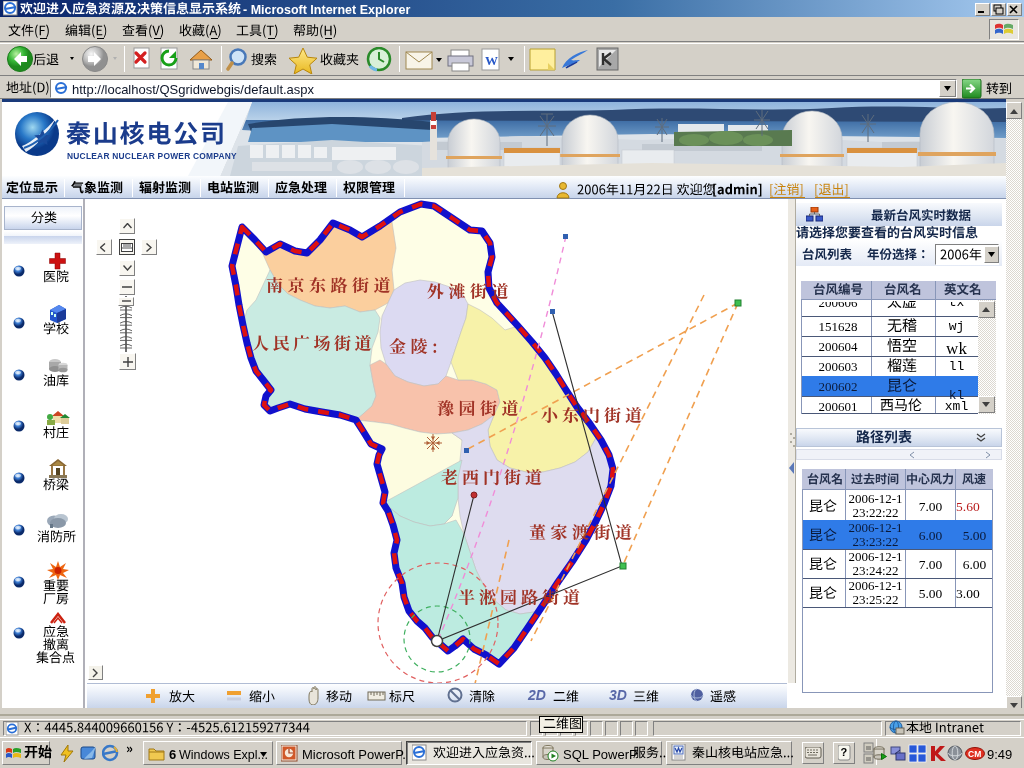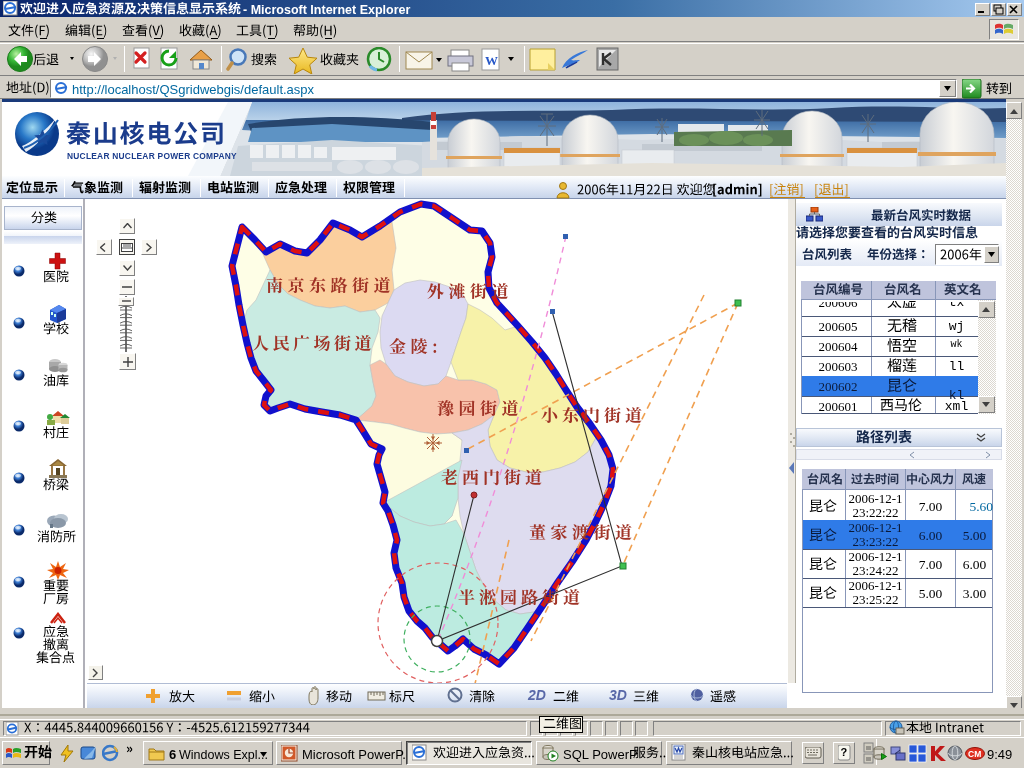--- a/index.html
+++ b/index.html
@@ -159,21 +159,21 @@
 <div class="abs" style="left:0;top:77px;width:1024px;height:22px;background:#d4d0c8;border-bottom:1px solid #808080"></div>
 <svg style="position:absolute;left:6px;top:81px;overflow:visible;" width="44" height="18">
     <path transform="translate(0 11.2)" d="M5.6 -9.7L5.6 -6.1L4.2 -5.6L4.5 -4.7L5.6 -5.1L5.6 -1C5.6 0.4 6 0.7 7.5 0.7C7.8 0.7 10.3 0.7 10.7 0.7C12.1 0.7 12.4 0.2 12.5 -1.6C12.3 -1.7 11.9 -1.8 11.7 -2C11.6 -0.5 11.4 -0.1 10.7 -0.1C10.2 -0.1 8 -0.1 7.5 -0.1C6.7 -0.1 6.5 -0.3 6.5 -1L6.5 -5.5L8.3 -6.3L8.3 -1.9L9.2 -1.9L9.2 -6.7L11 -7.4C11 -5.4 11 -3.9 10.9 -3.6C10.8 -3.3 10.7 -3.2 10.5 -3.2C10.4 -3.2 10 -3.2 9.6 -3.3C9.8 -3.1 9.8 -2.7 9.9 -2.4C10.2 -2.4 10.8 -2.4 11.1 -2.5C11.5 -2.6 11.7 -2.8 11.8 -3.4C11.9 -3.9 11.9 -5.8 11.9 -8.3L12 -8.5L11.3 -8.7L11.1 -8.6L10.9 -8.4L9.2 -7.7L9.2 -10.9L8.3 -10.9L8.3 -7.3L6.5 -6.6L6.5 -9.7L5.6 -9.7ZM0.4 -2L0.8 -1C2 -1.5 3.4 -2.2 4.8 -2.8L4.6 -3.7L3.1 -3.1L3.1 -6.9L4.7 -6.9L4.7 -7.8L3.1 -7.8L3.1 -10.8L2.2 -10.8L2.2 -7.8L0.5 -7.8L0.5 -6.9L2.2 -6.9L2.2 -2.7C1.5 -2.4 0.9 -2.2 0.4 -2ZM18.6 -8.1L18.6 -0.4L17.1 -0.4L17.1 0.6L25.5 0.6L25.5 -0.4L22.5 -0.4L22.5 -5.5L25.3 -5.5L25.3 -6.4L22.5 -6.4L22.5 -10.8L21.5 -10.8L21.5 -0.4L19.6 -0.4L19.6 -8.1L18.6 -8.1ZM13.4 -2.1L13.8 -1.2C15 -1.7 16.6 -2.3 18.1 -3L17.9 -3.8L16.3 -3.2L16.3 -6.9L18 -6.9L18 -7.8L16.3 -7.8L16.3 -10.8L15.4 -10.8L15.4 -7.8L13.6 -7.8L13.6 -6.9L15.4 -6.9L15.4 -2.8C14.6 -2.5 14 -2.3 13.4 -2.1ZM29.1 2.5L29.8 2.2C28.7 0.4 28.2 -1.8 28.2 -4C28.2 -6.2 28.7 -8.4 29.8 -10.3L29.1 -10.6C27.9 -8.7 27.2 -6.6 27.2 -4C27.2 -1.5 27.9 0.6 29.1 2.5ZM31.7 0L34.1 0C37 0 38.6 -1.8 38.6 -4.8C38.6 -7.8 37 -9.5 34.1 -9.5L31.7 -9.5L31.7 0ZM32.9 -1L32.9 -8.6L34 -8.6C36.2 -8.6 37.3 -7.2 37.3 -4.8C37.3 -2.4 36.2 -1 34 -1L32.9 -1ZM40.6 2.5C41.8 0.6 42.5 -1.5 42.5 -4C42.5 -6.6 41.8 -8.7 40.6 -10.6L39.9 -10.3C41 -8.4 41.6 -6.2 41.6 -4C41.6 -1.8 41 0.4 39.9 2.2L40.6 2.5Z" fill="#000"></path>
   </svg>
 <div class="abs sunken" style="left:50px;top:79px;width:907px;height:19px;background:#fff"></div>
 <svg class="abs" style="left:54px;top:81px" width="15" height="15">
 <rect x="0" y="0" width="14" height="14" fill="#fff"></rect>
 <circle cx="7" cy="7" r="5" fill="none" stroke="#2a6fd6" stroke-width="2"></circle>
 <path d="M2 8 L13 6" stroke="#2a6fd6" stroke-width="2" fill="none"></path>
   </svg>
-<div class="abs" style="left:72px;top:82px;font-size:13px;color:#0369a1;font-family:'Liberation Sans',sans-serif">http://localhost/QSgridwebgis/default.aspx</div>
+<div class="abs" style="left:72px;top:82px;font-size:13px;color:#0f172a;font-family:'Liberation Sans',sans-serif">http://localhost/QSgridwebgis/default.aspx</div>
 <div class="abs raised2 btn" style="left:939px;top:80px;width:17px;height:17px"></div>
 <svg class="abs" style="left:943px;top:86px" width="10" height="6">
     <path d="M1 0 l7 0 l-3.5 5 z" fill="#000"></path>
   </svg>
 <svg class="abs" style="left:962px;top:79px" width="20" height="20">
 <rect x="0" y="0" width="19" height="19" rx="2" fill="url(#gg)" stroke="#1a6a1a"></rect>
 <defs>
       <linearGradient id="gg" x1="0" y1="0" x2="0" y2="1">
         <stop offset="0" stop-color="#88d888"></stop>
         <stop offset="1" stop-color="#1e8a1e"></stop>
@@ -681,31 +681,31 @@
   </svg>
 <div class="abs" style="left:871px;top:281px;width:1px;height:133px;background:#8896b8"></div>
 <div class="abs" style="left:935px;top:281px;width:1px;height:133px;background:#8896b8"></div>
 <div class="abs" style="left:802px;top:316px;width:176px;height:1px;background:#4a5878"></div>
 <div class="abs" style="left:809px;top:295px;width:58px;text-align:center;font-size:13px;font-family:'Liberation Serif',serif;color:#000;clip-path:inset(7px 0 0 0);">200606</div>
 <svg style="position:absolute;left:887px;top:294px;overflow:visible;clip-path:inset(7px 0 0 0);" width="31" height="21">
     <path transform="translate(0 12.9)" d="M5.8 -2.2C6.8 -1.3 8.1 0 8.7 0.9L9.7 0.1C9.1 -0.8 7.8 -2 6.7 -2.8L5.8 -2.2ZM6.8 -12.6C6.8 -11.4 6.8 -10.1 6.6 -8.6L0.9 -8.6L0.9 -7.5L6.5 -7.5C5.9 -4.5 4.5 -1.4 0.5 0.3C0.9 0.5 1.2 0.9 1.4 1.2C5.4 -0.6 6.9 -3.8 7.5 -6.9C8.7 -3.2 10.6 -0.2 13.7 1.2C13.9 0.9 14.3 0.4 14.5 0.2C11.5 -1.1 9.6 -4 8.5 -7.5L14.2 -7.5L14.2 -8.6L7.8 -8.6C8 -10 8 -11.4 8 -12.6L6.8 -12.6ZM18.6 -3.4C19 -2.6 19.5 -1.4 19.7 -0.7L20.7 -1.1C20.5 -1.8 20 -2.9 19.5 -3.7L18.6 -3.4ZM27 -3.8C26.6 -3 26 -1.8 25.5 -1.1L26.3 -0.7C26.8 -1.4 27.5 -2.5 28.1 -3.4L27 -3.8ZM16.9 -9.5L16.9 -5.9C16.9 -4 16.8 -1.3 15.6 0.6C15.9 0.7 16.4 1 16.6 1.2C17.8 -0.8 18 -3.8 18 -5.9L18 -8.6L21.8 -8.6L21.8 -7.4L18.8 -7.2L18.9 -6.3L21.8 -6.6L21.8 -6.2C21.8 -5.2 22.2 -4.9 23.9 -4.9C24.2 -4.9 26.9 -4.9 27.3 -4.9C28.5 -4.9 28.9 -5.2 29 -6.5C28.7 -6.5 28.3 -6.6 28 -6.8C28 -5.9 27.9 -5.8 27.2 -5.8C26.6 -5.8 24.3 -5.8 23.9 -5.8C23 -5.8 22.8 -5.8 22.8 -6.2L22.8 -6.7L26.5 -7L26.4 -7.8L22.8 -7.5L22.8 -8.6L27.6 -8.6C27.5 -8.1 27.3 -7.7 27.2 -7.3L28.2 -7C28.5 -7.6 28.8 -8.5 29.1 -9.3L28.2 -9.6L28 -9.5L22.9 -9.5L22.9 -10.5L28 -10.5L28 -11.4L22.9 -11.4L22.9 -12.6L21.8 -12.6L21.8 -9.5L16.9 -9.5ZM24 -4.4L24 -0.1L22.3 -0.1L22.3 -4.4L21.2 -4.4L21.2 -0.1L17.7 -0.1L17.7 0.9L28.9 0.9L28.9 -0.1L25 -0.1L25 -4.4L24 -4.4Z" fill="#000"></path>
   </svg>
 <div class="abs" style="left:936px;top:295px;width:41px;text-align:center;font-size:13px;font-family:'Liberation Mono',monospace;color:#000;clip-path:inset(7px 0 0 0);">tx</div>
 <div class="abs" style="left:802px;top:336px;width:176px;height:1px;background:#4a5878"></div>
-<div class="abs" style="left:809px;top:319px;width:58px;text-align:center;font-size:13px;font-family:'Liberation Serif',serif;color:#000;">200605</div>
+<div class="abs" style="left:809px;top:319px;width:58px;text-align:center;font-size:13px;font-family:'Liberation Serif',serif;color:#000;">151628</div>
 <svg style="position:absolute;left:887px;top:318px;overflow:visible;" width="31" height="21">
     <path transform="translate(0 12.9)" d="M7.7 -5.5L7.7 -0.7C7.7 0.7 8.1 1.1 9.7 1.1C10 1.1 12.2 1.1 12.5 1.1C14 1.1 14.3 0.4 14.5 -2C14.2 -2.1 13.7 -2.2 13.4 -2.5C13.3 -0.4 13.2 -0.1 12.4 -0.1C12 -0.1 10.1 -0.1 9.8 -0.1C9 -0.1 8.8 -0.2 8.8 -0.7L8.8 -5.5L7.7 -5.5ZM1.7 -11.6L1.7 -10.5L6.7 -10.5C6.7 -9.3 6.7 -8.2 6.6 -7.2L0.8 -7.2L0.8 -6.1L6.4 -6.1C5.9 -3.2 4.6 -0.9 0.6 0.3C0.9 0.5 1.2 0.9 1.3 1.2C5.6 -0.2 7 -2.7 7.6 -6.1L14.2 -6.1L14.2 -7.2L7.7 -7.2C7.8 -8.2 7.8 -9.3 7.8 -10.5L13.4 -10.5L13.4 -11.6L1.7 -11.6ZM25.8 -12C26.5 -11.7 27.3 -11.2 27.8 -10.8L28.4 -11.4C27.9 -11.8 27.1 -12.3 26.4 -12.6L25.8 -12ZM22.8 -1.1L27.6 -1.1L27.6 -0.1L22.8 -0.1L22.8 -1.1ZM22.8 -1.8L22.8 -2.8L27.6 -2.8L27.6 -1.8L22.8 -1.8ZM21.7 -3.6L21.7 1.2L22.8 1.2L22.8 0.7L27.6 0.7L27.6 1.2L28.6 1.2L28.6 -3.6L21.7 -3.6ZM23.8 -12.6L23.8 -11.6C23.8 -11.4 23.8 -11.1 23.8 -10.8L20.8 -10.8L20.8 -9.9L23.5 -9.9C23.1 -9.1 22.3 -8.3 20.8 -7.6L20.8 -8.3L18.9 -8.3L18.9 -10.9C19.6 -11 20.3 -11.2 20.8 -11.5L19.9 -12.3C19 -11.8 17.2 -11.4 15.6 -11.1C15.7 -10.9 15.9 -10.5 15.9 -10.3C16.5 -10.3 17.2 -10.5 17.9 -10.6L17.9 -8.3L15.7 -8.3L15.7 -7.2L17.7 -7.2C17.2 -5.5 16.3 -3.6 15.5 -2.5C15.7 -2.2 15.9 -1.8 16.1 -1.4C16.7 -2.3 17.4 -3.8 17.9 -5.2L17.9 1.2L18.9 1.2L18.9 -5.4C19.4 -4.8 20 -4 20.2 -3.6L20.9 -4.5C20.6 -4.8 19.3 -6.1 18.9 -6.5L18.9 -7.2L20.6 -7.2C20.8 -7.1 20.9 -6.9 21 -6.8C21.3 -6.9 21.6 -7 21.8 -7.1L21.8 -5.6C21.8 -4.5 22.2 -4.3 24 -4.3C24.3 -4.3 27.3 -4.3 27.7 -4.3C28.9 -4.3 29.2 -4.6 29.4 -5.8C29.1 -5.8 28.7 -6 28.4 -6.1C28.4 -5.2 28.2 -5.1 27.6 -5.1C27 -5.1 24.4 -5.1 24 -5.1C23 -5.1 22.8 -5.2 22.8 -5.6L22.8 -5.8C24.7 -6 26.9 -6.3 28.3 -6.7L27.6 -7.4C26.5 -7.1 24.6 -6.8 22.8 -6.6L22.8 -7.5L22.5 -7.5C23.6 -8.2 24.2 -9.1 24.5 -9.9L24.5 -8.8C24.5 -7.9 24.8 -7.6 26 -7.6C26.2 -7.6 27.8 -7.6 28.1 -7.6C28.9 -7.6 29.2 -7.9 29.3 -9C29 -9 28.6 -9.2 28.5 -9.3C28.4 -8.6 28.3 -8.5 27.9 -8.5C27.6 -8.5 26.3 -8.5 26.1 -8.5C25.6 -8.5 25.5 -8.5 25.5 -8.8L25.5 -9.9L29.2 -9.9L29.2 -10.8L24.8 -10.8C24.8 -11.1 24.8 -11.3 24.8 -11.6L24.8 -12.6L23.8 -12.6Z" fill="#000"></path>
   </svg>
 <div class="abs" style="left:936px;top:319px;width:41px;text-align:center;font-size:13px;font-family:'Liberation Mono',monospace;color:#000;">wj</div>
 <div class="abs" style="left:802px;top:356px;width:176px;height:1px;background:#4a5878"></div>
 <div class="abs" style="left:809px;top:339px;width:58px;text-align:center;font-size:13px;font-family:'Liberation Serif',serif;color:#000;">200604</div>
 <svg style="position:absolute;left:887px;top:338px;overflow:visible;" width="31" height="21">
     <path transform="translate(0 12.9)" d="M2.5 -12.6L2.5 1.2L3.6 1.2L3.6 -12.6L2.5 -12.6ZM1.2 -9.7C1.1 -8.5 0.8 -6.8 0.4 -5.8L1.3 -5.5C1.7 -6.6 2 -8.4 2.1 -9.6L1.2 -9.7ZM3.7 -9.8C4.2 -8.9 4.6 -7.7 4.8 -7L5.7 -7.5C5.5 -8.1 5 -9.3 4.5 -10.2L3.7 -9.8ZM6.1 -4L6.1 1.2L7.2 1.2L7.2 0.5L12.2 0.5L12.2 1.2L13.3 1.2L13.3 -4L6.1 -4ZM7.2 -0.4L7.2 -3L12.2 -3L12.2 -0.4L7.2 -0.4ZM6 -9.4L6 -8.4L8 -8.4C7.8 -7.6 7.7 -6.9 7.5 -6.3L5.2 -6.3L5.2 -5.3L14.4 -5.3L14.4 -6.3L12.8 -6.3C12.9 -7.2 13 -8.4 13 -9.4L12.2 -9.4L12 -9.4L9.3 -9.4L9.6 -11L13.9 -11L13.9 -12L5.6 -12L5.6 -11L8.4 -11L8.2 -9.4L6 -9.4ZM8.7 -6.3L9.1 -8.4L11.8 -8.4C11.8 -7.7 11.7 -6.9 11.7 -6.3L8.7 -6.3ZM16.2 -11L16.2 -8L17.3 -8L17.3 -10L20.2 -10C19.9 -7.8 19.2 -6.6 16 -5.9C16.2 -5.7 16.5 -5.3 16.6 -5C20.2 -5.8 21.1 -7.3 21.4 -10L23.6 -10L23.6 -7C23.6 -5.9 23.9 -5.6 25.2 -5.6C25.5 -5.6 27.1 -5.6 27.4 -5.6C28.4 -5.6 28.7 -6 28.8 -7.4C28.5 -7.5 28.1 -7.6 27.8 -7.8C27.8 -6.8 27.7 -6.6 27.3 -6.6C26.9 -6.6 25.6 -6.6 25.3 -6.6C24.8 -6.6 24.7 -6.7 24.7 -7L24.7 -10L27.7 -10L27.7 -8.3L28.9 -8.3L28.9 -11L23 -11L23 -12.6L21.9 -12.6L21.9 -11L16.2 -11ZM15.9 -0.3L15.9 0.8L29.1 0.8L29.1 -0.3L23 -0.3L23 -3.3L27.8 -3.3L27.8 -4.3L17.5 -4.3L17.5 -3.3L21.9 -3.3L21.9 -0.3L15.9 -0.3Z" fill="#000"></path>
   </svg>
-<div class="abs" style="left:936px;top:339px;width:41px;text-align:center;font-size:10px;font-family:Liberation Mono, monospace;color:#000;">wk</div>
+<div class="abs" style="left:936px;top:339px;width:41px;text-align:center;font-size:17px;font-family:Liberation Serif, serif;color:#000;">wk</div>
 <div class="abs" style="left:802px;top:376px;width:176px;height:1px;background:#4a5878"></div>
 <div class="abs" style="left:809px;top:359px;width:58px;text-align:center;font-size:13px;font-family:'Liberation Serif',serif;color:#000;">200603</div>
 <svg style="position:absolute;left:887px;top:358px;overflow:visible;" width="31" height="21">
     <path transform="translate(0 12.9)" d="M7.8 -9.6C8.1 -9.1 8.3 -8.6 8.6 -8.2L6.9 -7.5L6.8 -10.5C7.7 -10.8 8.7 -11.2 9.5 -11.7L8.7 -12.5C8.2 -12.1 7.3 -11.7 6.4 -11.3L5.7 -11.6L5.8 -7.2L5.1 -7L5.6 -6C6.6 -6.4 7.7 -6.9 8.9 -7.4L9.1 -6.9L9.9 -7.2C9.6 -6.8 9.3 -6.5 8.8 -6.2C9 -6.1 9.4 -5.8 9.5 -5.6C11.2 -6.6 11.8 -8.8 12 -10.8L13.3 -10.8C13.2 -8.1 13.1 -7.2 12.9 -6.9C12.8 -6.8 12.8 -6.8 12.6 -6.8C12.4 -6.8 12 -6.8 11.5 -6.8C11.6 -6.6 11.7 -6.2 11.7 -5.9C12.2 -5.9 12.7 -5.9 13 -5.9C13.3 -6 13.6 -6 13.8 -6.3C14.1 -6.7 14.2 -7.9 14.3 -11.3C14.3 -11.4 14.3 -11.7 14.3 -11.7L9.7 -11.7L9.7 -10.8L11 -10.8C10.9 -9.6 10.7 -8.3 10 -7.3C9.7 -7.9 9.1 -9 8.6 -9.9L7.8 -9.6ZM9.3 -1.9L9.3 -0.3L7.3 -0.3L7.3 -1.9L9.3 -1.9ZM10.3 -1.9L12.5 -1.9L12.5 -0.3L10.3 -0.3L10.3 -1.9ZM9.3 -2.8L7.3 -2.8L7.3 -4.3L9.3 -4.3L9.3 -2.8ZM10.3 -2.8L10.3 -4.3L12.5 -4.3L12.5 -2.8L10.3 -2.8ZM6.3 -5.2L6.3 1.2L7.3 1.2L7.3 0.7L12.5 0.7L12.5 1.2L13.6 1.2L13.6 -5.2L6.3 -5.2ZM2.8 -12.6L2.8 -9.3L0.8 -9.3L0.8 -8.3L2.7 -8.3C2.3 -6.3 1.4 -3.9 0.5 -2.6C0.6 -2.4 0.9 -1.9 1 -1.6C1.7 -2.6 2.3 -4.2 2.8 -5.8L2.8 1.2L3.8 1.2L3.8 -5.9C4.2 -5.1 4.8 -4.2 5 -3.7L5.6 -4.5C5.3 -4.9 4.2 -6.6 3.8 -7.1L3.8 -8.3L5.4 -8.3L5.4 -9.3L3.8 -9.3L3.8 -12.6L2.8 -12.6ZM16 -8.9C16.7 -8.3 17.6 -7.4 18 -6.8L18.9 -7.5C18.4 -8 17.5 -8.9 16.8 -9.4L16 -8.9ZM24.5 -12.6L24.5 -11.5L20.4 -11.5L20.4 -12.6L19.3 -12.6L19.3 -11.5L15.9 -11.5L15.9 -10.6L19.3 -10.6L19.3 -9.5L20.4 -9.5L20.4 -10.6L24.5 -10.6L24.5 -9.5L25.6 -9.5L25.6 -10.6L29.2 -10.6L29.2 -11.5L25.6 -11.5L25.6 -12.6L24.5 -12.6ZM18.7 -5.8L15.8 -5.8L15.8 -4.8L17.7 -4.8L17.7 -1.5C17.1 -1.2 16.3 -0.5 15.6 0.3L16.3 1.2C17 0.2 17.8 -0.7 18.2 -0.7C18.6 -0.7 19.1 -0.2 19.7 0.2C20.7 0.8 22 1 23.8 1C25.4 1 28.1 0.9 29.1 0.9C29.1 0.6 29.3 0.1 29.4 -0.2C27.9 -0.1 25.6 0.1 23.8 0.1C22.2 0.1 20.9 -0.1 19.9 -0.7C19.4 -1 19 -1.3 18.7 -1.5L18.7 -5.8ZM20.7 -4.6C20.9 -4.8 21.4 -4.8 22.1 -4.8L24.2 -4.8L24.2 -3.3L19.6 -3.3L19.6 -2.3L24.2 -2.3L24.2 -0.4L25.3 -0.4L25.3 -2.3L29.1 -2.3L29.1 -3.3L25.3 -3.3L25.3 -4.8L28.4 -4.8L28.4 -5.8L25.3 -5.8L25.3 -7L24.2 -7L24.2 -5.8L21.9 -5.8C22.3 -6.3 22.7 -6.9 23 -7.6L28.8 -7.6L28.8 -8.5L23.5 -8.5L23.9 -9.5L22.8 -9.8C22.6 -9.4 22.5 -9 22.3 -8.5L19.8 -8.5L19.8 -7.6L21.8 -7.6C21.5 -7 21.2 -6.6 21.1 -6.4C20.8 -6 20.6 -5.7 20.4 -5.7C20.5 -5.4 20.7 -4.9 20.7 -4.6Z" fill="#000"></path>
   </svg>
 <div class="abs" style="left:936px;top:359px;width:41px;text-align:center;font-size:13px;font-family:'Liberation Mono',monospace;color:#000;">ll</div>
 <div class="abs" style="left:802px;top:376px;width:176px;height:20px;background:#2f7be8"></div>
 <div class="abs" style="left:802px;top:396px;width:176px;height:1px;background:#4a5878"></div>
 <div class="abs" style="left:809px;top:379px;width:58px;text-align:center;font-size:13px;font-family:'Liberation Serif',serif;color:#0a1a3a;">200602</div>
 <svg style="position:absolute;left:887px;top:378px;overflow:visible;" width="31" height="21">
@@ -757,21 +757,21 @@
   </svg>
 <div class="abs" style="left:845px;top:469px;width:1px;height:139px;background:#8896b8"></div>
 <div class="abs" style="left:905px;top:469px;width:1px;height:139px;background:#8896b8"></div>
 <div class="abs" style="left:955px;top:469px;width:1px;height:139px;background:#8896b8"></div>
 <div class="abs" style="left:803px;top:520px;width:189px;height:1px;background:#4a5878"></div>
 <svg style="position:absolute;left:809px;top:499px;overflow:visible;" width="29" height="20">
     <path transform="translate(0 12)" d="M3.1 -8.3L10.9 -8.3L10.9 -7L3.1 -7L3.1 -8.3ZM3.1 -10.4L10.9 -10.4L10.9 -9.1L3.1 -9.1L3.1 -10.4ZM2 -11.3L2 -6.1L12 -6.1L12 -11.3L2 -11.3ZM0.8 -0.2L0.9 0.9C2.5 0.7 4.9 0.4 7.1 0L7 -1L3.2 -0.5L3.2 -3.1L6.8 -3.1L6.8 -4L3.2 -4L3.2 -5.6L2.2 -5.6L2.2 -0.3L0.8 -0.2ZM12.1 -4.9C11.3 -4.4 9.9 -3.7 8.6 -3.2L8.6 -5.6L7.5 -5.6L7.5 -0.7C7.5 0.6 7.9 0.9 9.3 0.9C9.6 0.9 11.5 0.9 11.8 0.9C13 0.9 13.3 0.4 13.5 -1.5C13.1 -1.6 12.7 -1.7 12.5 -1.9C12.4 -0.4 12.3 -0.1 11.7 -0.1C11.3 -0.1 9.7 -0.1 9.4 -0.1C8.7 -0.1 8.6 -0.2 8.6 -0.7L8.6 -2.3C10.1 -2.8 11.8 -3.5 12.9 -4.2L12.1 -4.9ZM17.5 -6.8L17.5 -1.1C17.5 0.3 18 0.6 19.8 0.6C20.2 0.6 23.3 0.6 23.7 0.6C25.4 0.6 25.7 0.1 25.9 -2C25.6 -2.1 25.2 -2.3 24.9 -2.5C24.8 -0.7 24.7 -0.4 23.7 -0.4C23 -0.4 20.3 -0.4 19.8 -0.4C18.7 -0.4 18.5 -0.5 18.5 -1.1L18.5 -2.9C20.8 -3.6 23.2 -4.5 24.8 -5.5L23.8 -6.3C22.6 -5.4 20.5 -4.6 18.5 -3.9L18.5 -6.8L17.5 -6.8ZM21 -11.8C19.7 -9.6 17.1 -7.8 14.6 -6.8C14.8 -6.5 15.1 -6.1 15.3 -5.9C17.4 -6.8 19.5 -8.4 21.1 -10.2C22.5 -8.4 24.8 -6.8 26.8 -5.9C26.9 -6.2 27.3 -6.6 27.6 -6.9C25.4 -7.6 23 -9.3 21.7 -10.9L22 -11.4L21 -11.8Z" fill="#000"></path>
   </svg>
 <div class="abs" style="left:846px;top:492px;width:59px;text-align:center;font-size:13px;line-height:14px;font-family:'Liberation Serif',serif;color:#000">2006-12-1<br>23:22:22</div>
 <div class="abs" style="left:906px;top:499px;width:49px;text-align:center;font-size:13.5px;font-family:'Liberation Serif',serif;color:#000">7.00</div>
-<div class="abs" style="left:956px;top:499px;width:37px;text-align:right;font-size:13.5px;font-family:'Liberation Serif',serif;color:#0369a1">5.60</div>
+<div class="abs" style="left:956px;top:499px;width:37px;text-align:left;font-size:13.5px;font-family:'Liberation Serif',serif;color:#b91c1c">5.60</div>
 <div class="abs" style="left:803px;top:520px;width:189px;height:29px;background:#2f7be8"></div>
 <div class="abs" style="left:803px;top:549px;width:189px;height:1px;background:#4a5878"></div>
 <svg style="position:absolute;left:809px;top:528px;overflow:visible;" width="29" height="20">
     <path transform="translate(0 12)" d="M3.1 -8.3L10.9 -8.3L10.9 -7L3.1 -7L3.1 -8.3ZM3.1 -10.4L10.9 -10.4L10.9 -9.1L3.1 -9.1L3.1 -10.4ZM2 -11.3L2 -6.1L12 -6.1L12 -11.3L2 -11.3ZM0.8 -0.2L0.9 0.9C2.5 0.7 4.9 0.4 7.1 0L7 -1L3.2 -0.5L3.2 -3.1L6.8 -3.1L6.8 -4L3.2 -4L3.2 -5.6L2.2 -5.6L2.2 -0.3L0.8 -0.2ZM12.1 -4.9C11.3 -4.4 9.9 -3.7 8.6 -3.2L8.6 -5.6L7.5 -5.6L7.5 -0.7C7.5 0.6 7.9 0.9 9.3 0.9C9.6 0.9 11.5 0.9 11.8 0.9C13 0.9 13.3 0.4 13.5 -1.5C13.1 -1.6 12.7 -1.7 12.5 -1.9C12.4 -0.4 12.3 -0.1 11.7 -0.1C11.3 -0.1 9.7 -0.1 9.4 -0.1C8.7 -0.1 8.6 -0.2 8.6 -0.7L8.6 -2.3C10.1 -2.8 11.8 -3.5 12.9 -4.2L12.1 -4.9ZM17.5 -6.8L17.5 -1.1C17.5 0.3 18 0.6 19.8 0.6C20.2 0.6 23.3 0.6 23.7 0.6C25.4 0.6 25.7 0.1 25.9 -2C25.6 -2.1 25.2 -2.3 24.9 -2.5C24.8 -0.7 24.7 -0.4 23.7 -0.4C23 -0.4 20.3 -0.4 19.8 -0.4C18.7 -0.4 18.5 -0.5 18.5 -1.1L18.5 -2.9C20.8 -3.6 23.2 -4.5 24.8 -5.5L23.8 -6.3C22.6 -5.4 20.5 -4.6 18.5 -3.9L18.5 -6.8L17.5 -6.8ZM21 -11.8C19.7 -9.6 17.1 -7.8 14.6 -6.8C14.8 -6.5 15.1 -6.1 15.3 -5.9C17.4 -6.8 19.5 -8.4 21.1 -10.2C22.5 -8.4 24.8 -6.8 26.8 -5.9C26.9 -6.2 27.3 -6.6 27.6 -6.9C25.4 -7.6 23 -9.3 21.7 -10.9L22 -11.4L21 -11.8Z" fill="#0a1a3a"></path>
   </svg>
 <div class="abs" style="left:846px;top:521px;width:59px;text-align:center;font-size:13px;line-height:14px;font-family:'Liberation Serif',serif;color:#0a1a3a">2006-12-1<br>23:23:22</div>
 <div class="abs" style="left:906px;top:528px;width:49px;text-align:center;font-size:13.5px;font-family:'Liberation Serif',serif;color:#0a1a3a">6.00</div>
 <div class="abs" style="left:956px;top:528px;width:37px;text-align:center;font-size:13.5px;font-family:'Liberation Serif',serif;color:#0a1a3a">5.00</div>
 <div class="abs" style="left:803px;top:578px;width:189px;height:1px;background:#4a5878"></div>
 <svg style="position:absolute;left:809px;top:557px;overflow:visible;" width="29" height="20">
@@ -779,21 +779,21 @@
   </svg>
 <div class="abs" style="left:846px;top:550px;width:59px;text-align:center;font-size:13px;line-height:14px;font-family:'Liberation Serif',serif;color:#000">2006-12-1<br>23:24:22</div>
 <div class="abs" style="left:906px;top:557px;width:49px;text-align:center;font-size:13.5px;font-family:'Liberation Serif',serif;color:#000">7.00</div>
 <div class="abs" style="left:956px;top:557px;width:37px;text-align:center;font-size:13.5px;font-family:'Liberation Serif',serif;color:#000">6.00</div>
 <div class="abs" style="left:803px;top:607px;width:189px;height:1px;background:#4a5878"></div>
 <svg style="position:absolute;left:809px;top:586px;overflow:visible;" width="29" height="20">
     <path transform="translate(0 12)" d="M3.1 -8.3L10.9 -8.3L10.9 -7L3.1 -7L3.1 -8.3ZM3.1 -10.4L10.9 -10.4L10.9 -9.1L3.1 -9.1L3.1 -10.4ZM2 -11.3L2 -6.1L12 -6.1L12 -11.3L2 -11.3ZM0.8 -0.2L0.9 0.9C2.5 0.7 4.9 0.4 7.1 0L7 -1L3.2 -0.5L3.2 -3.1L6.8 -3.1L6.8 -4L3.2 -4L3.2 -5.6L2.2 -5.6L2.2 -0.3L0.8 -0.2ZM12.1 -4.9C11.3 -4.4 9.9 -3.7 8.6 -3.2L8.6 -5.6L7.5 -5.6L7.5 -0.7C7.5 0.6 7.9 0.9 9.3 0.9C9.6 0.9 11.5 0.9 11.8 0.9C13 0.9 13.3 0.4 13.5 -1.5C13.1 -1.6 12.7 -1.7 12.5 -1.9C12.4 -0.4 12.3 -0.1 11.7 -0.1C11.3 -0.1 9.7 -0.1 9.4 -0.1C8.7 -0.1 8.6 -0.2 8.6 -0.7L8.6 -2.3C10.1 -2.8 11.8 -3.5 12.9 -4.2L12.1 -4.9ZM17.5 -6.8L17.5 -1.1C17.5 0.3 18 0.6 19.8 0.6C20.2 0.6 23.3 0.6 23.7 0.6C25.4 0.6 25.7 0.1 25.9 -2C25.6 -2.1 25.2 -2.3 24.9 -2.5C24.8 -0.7 24.7 -0.4 23.7 -0.4C23 -0.4 20.3 -0.4 19.8 -0.4C18.7 -0.4 18.5 -0.5 18.5 -1.1L18.5 -2.9C20.8 -3.6 23.2 -4.5 24.8 -5.5L23.8 -6.3C22.6 -5.4 20.5 -4.6 18.5 -3.9L18.5 -6.8L17.5 -6.8ZM21 -11.8C19.7 -9.6 17.1 -7.8 14.6 -6.8C14.8 -6.5 15.1 -6.1 15.3 -5.9C17.4 -6.8 19.5 -8.4 21.1 -10.2C22.5 -8.4 24.8 -6.8 26.8 -5.9C26.9 -6.2 27.3 -6.6 27.6 -6.9C25.4 -7.6 23 -9.3 21.7 -10.9L22 -11.4L21 -11.8Z" fill="#000"></path>
   </svg>
 <div class="abs" style="left:846px;top:579px;width:59px;text-align:center;font-size:13px;line-height:14px;font-family:'Liberation Serif',serif;color:#000">2006-12-1<br>23:25:22</div>
 <div class="abs" style="left:906px;top:586px;width:49px;text-align:center;font-size:13.5px;font-family:'Liberation Serif',serif;color:#000">5.00</div>
-<div class="abs" style="left:956px;top:586px;width:37px;text-align:center;font-size:13.5px;font-family:'Liberation Serif',serif;color:#000">3.00</div>
+<div class="abs" style="left:956px;top:586px;width:37px;font-size:13.5px;font-family:'Liberation Serif',serif;color:#000">3.00</div>
 <div class="abs" style="left:87px;top:683px;width:700px;height:25px;background:linear-gradient(180deg,#fdfeff,#e3eaf6 50%,#c9d5ea);border-top:1px solid #b0bcd4"></div>
 <svg class="abs" style="left:144px;top:687px" width="18" height="18">
     <path d="M9 2 L9 16 M2 9 L16 9" stroke="#f0a030" stroke-width="4"></path>
   </svg>
 <svg style="position:absolute;left:169px;top:690px;overflow:visible;" width="27" height="18">
     <path transform="translate(0 11.2)" d="M3 -10.9L3 -8.8L0.6 -8.8L0.6 -7.9L2.1 -7.9L2.1 -5.2C2.1 -3.4 1.9 -1.3 0.3 0.4C0.6 0.6 0.9 0.8 1.1 1C2.8 -0.8 3 -3 3 -5.2L3 -5.3L4.8 -5.3C4.7 -1.6 4.6 -0.3 4.4 -0.1C4.3 0.1 4.2 0.1 4 0.1C3.8 0.1 3.3 0.1 2.8 0.1C2.9 0.3 3 0.7 3 1C3.6 1 4.1 1 4.5 1C4.8 0.9 5 0.8 5.2 0.5C5.6 0.1 5.7 -1.4 5.7 -5.7C5.8 -5.9 5.8 -6.2 5.8 -6.2L3 -6.2L3 -7.9L6.3 -7.9L6.3 -8.8L3.9 -8.8L3.9 -10.9L3 -10.9ZM8.1 -7.6L10.6 -7.6C10.3 -5.9 9.9 -4.5 9.3 -3.3C8.7 -4.5 8.3 -5.9 8 -7.4L8.1 -7.6ZM7.9 -10.9C7.5 -8.7 6.8 -6.5 5.8 -5.1C6 -5 6.4 -4.7 6.6 -4.5C6.9 -4.9 7.2 -5.4 7.4 -5.9C7.7 -4.6 8.2 -3.4 8.7 -2.4C7.9 -1.3 6.9 -0.4 5.5 0.2C5.6 0.4 5.9 0.8 6 1.1C7.4 0.4 8.4 -0.4 9.2 -1.5C9.9 -0.4 10.8 0.4 11.9 1C12.1 0.8 12.4 0.4 12.6 0.2C11.4 -0.4 10.5 -1.2 9.8 -2.4C10.7 -3.8 11.2 -5.5 11.5 -7.6L12.5 -7.6L12.5 -8.5L8.3 -8.5C8.6 -9.2 8.7 -10 8.9 -10.8L7.9 -10.9ZM19 -10.9C19 -9.9 19 -8.6 18.8 -7.2L13.8 -7.2L13.8 -6.2L18.6 -6.2C18.1 -3.7 16.8 -1.2 13.6 0.2C13.8 0.4 14.1 0.8 14.3 1C17.5 -0.4 18.9 -2.9 19.5 -5.4C20.5 -2.5 22.2 -0.2 24.7 1C24.9 0.7 25.2 0.3 25.5 0.1C22.9 -0.9 21.2 -3.3 20.3 -6.2L25.2 -6.2L25.2 -7.2L19.8 -7.2C20 -8.6 20 -9.9 20 -10.9L19 -10.9Z" fill="#000"></path>
   </svg>
 <svg class="abs" style="left:225px;top:689px" width="18" height="14">
     <path d="M2 4 L16 4" stroke="#f0a030" stroke-width="4"></path>
     <path d="M2 10 L16 10" stroke="#c8cfe0" stroke-width="3"></path>

